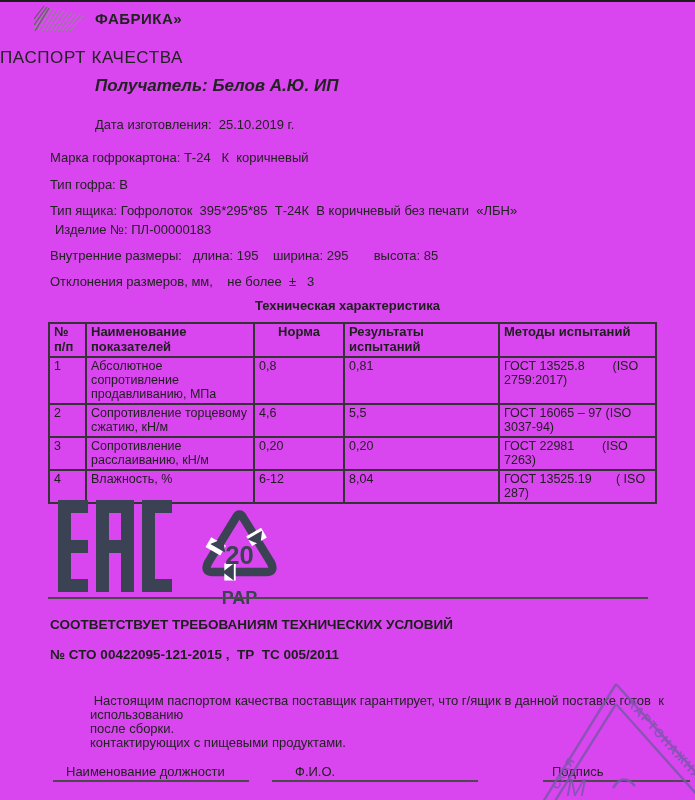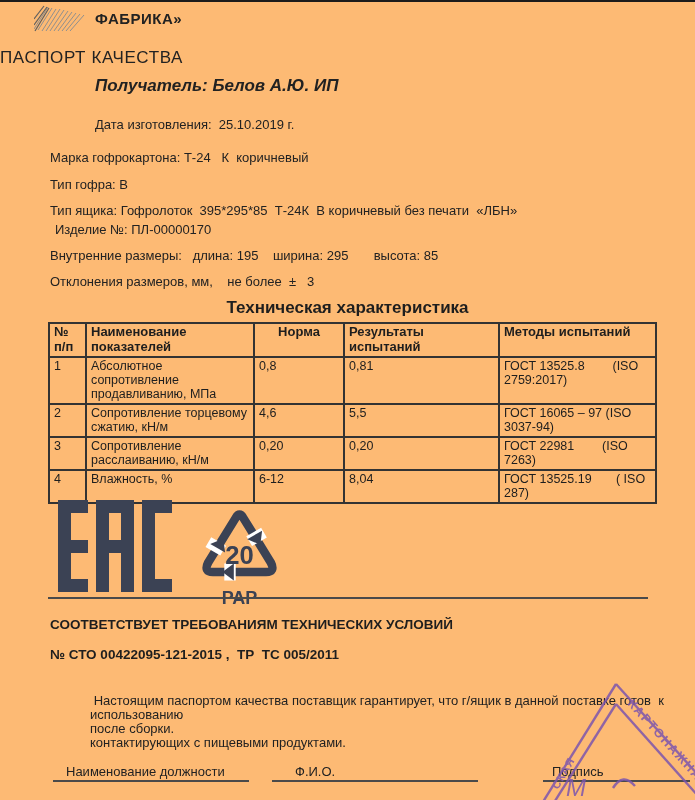--- a/index.html
+++ b/index.html
@@ -1,34 +1,34 @@
 <!DOCTYPE html>
 <html><head>
 <meta charset="utf-8">
 <style>
   html,body{margin:0;padding:0;background:#e8e8e8;}
   .page{
-    position:relative;width:695px;height:800px;background:#fdba74;
+    position:relative;width:695px;height:800px;background:#d946ef;
     font-family:"Liberation Sans",sans-serif;color:#2b2b2b;overflow:hidden;
     margin:0 auto;
   }
   .abs{position:absolute;}
   .toprule{left:0;top:0;width:695px;height:2px;background:#1c1c1c;}
   .logo-text{left:95px;top:10px;font-size:15px;font-weight:bold;letter-spacing:.5px;color:#222;}
   .doc-title{left:0;top:48px;width:695px;text-align:left;font-size:17px;letter-spacing:.6px;color:#222;}
   .recipient{left:95px;top:76px;font-size:17px;font-weight:bold;font-style:italic;color:#222;}
   .info{font-size:13px;white-space:pre;color:#222;}
   .f-date{left:95px;top:117px;}
   .f-brand{left:50px;top:150px;}
   .f-flute{left:50px;top:177px;}
   .f-box{left:50px;top:203px;}
   .f-item{left:55px;top:222px;}
   .f-dims{left:50px;top:248px;}
   .f-tol{left:50px;top:274px;}
-  .section-title{left:0;top:298px;width:695px;text-align:center;font-size:17px;font-weight:bold;color:#1e1e1e;}
+  .section-title{left:0;top:298px;width:695px;text-align:center;font-size:13px;font-weight:bold;color:#1e1e1e;}
   .spec-table{left:48px;top:322px;}
   table{border-collapse:collapse;table-layout:fixed;width:607px;font-size:12.5px;color:#1e1e1e;}
   th,td{border:2px solid #333;padding:1px 4px 2px 4px;vertical-align:top;text-align:left;line-height:1.12;overflow:hidden;}
   th{font-weight:bold;white-space:pre-line;font-size:13px;}
   th.center{text-align:center;border-radius:12px;}
   td.method{white-space:pre-wrap;border-radius:12px;}
   .footnote{left:53px;top:472px;font-size:13px;white-space:pre;color:#222;}
   .eac-svg{left:58px;top:500px;}
   .recycle-svg{left:192px;top:497px;}
   .midrule{left:48px;top:597px;width:600px;height:2px;background:#4a4a4a;}
@@ -75,21 +75,21 @@
   </svg>
   <div class="abs logo-text">ФАБРИКА»</div>
 
   <div class="abs doc-title">ПАСПОРТ КАЧЕСТВА</div>
   <div class="abs recipient">Получатель: Белов А.Ю. ИП</div>
 
   <div class="abs info f-date">Дата изготовления:  25.10.2019 г.</div>
   <div class="abs info f-brand">Марка гофрокартона: Т-24   К  коричневый</div>
   <div class="abs info f-flute">Тип гофра: В</div>
   <div class="abs info f-box">Тип ящика: Гофролоток  395*295*85  Т-24К  В коричневый без печати  «ЛБН»</div>
-  <div class="abs info f-item">Изделие №: ПЛ-00000170</div>
+  <div class="abs info f-item">Изделие №: ПЛ-00000183</div>
   <div class="abs info f-dims">Внутренние размеры:   длина: 195    ширина: 295       высота: 85</div>
   <div class="abs info f-tol">Отклонения размеров, мм,    не более  ±   3</div>
 
   <div class="abs section-title">Техническая характеристика</div>
 
   <div class="abs spec-table">
     <table>
       <colgroup>
         <col style="width:37px">
           <col style="width:168px">

